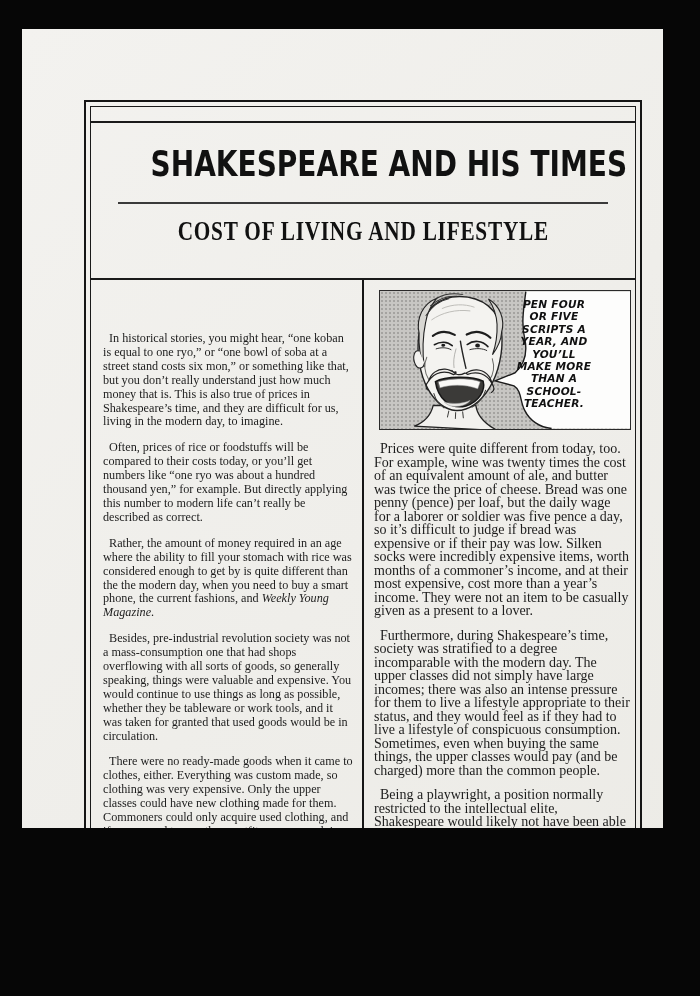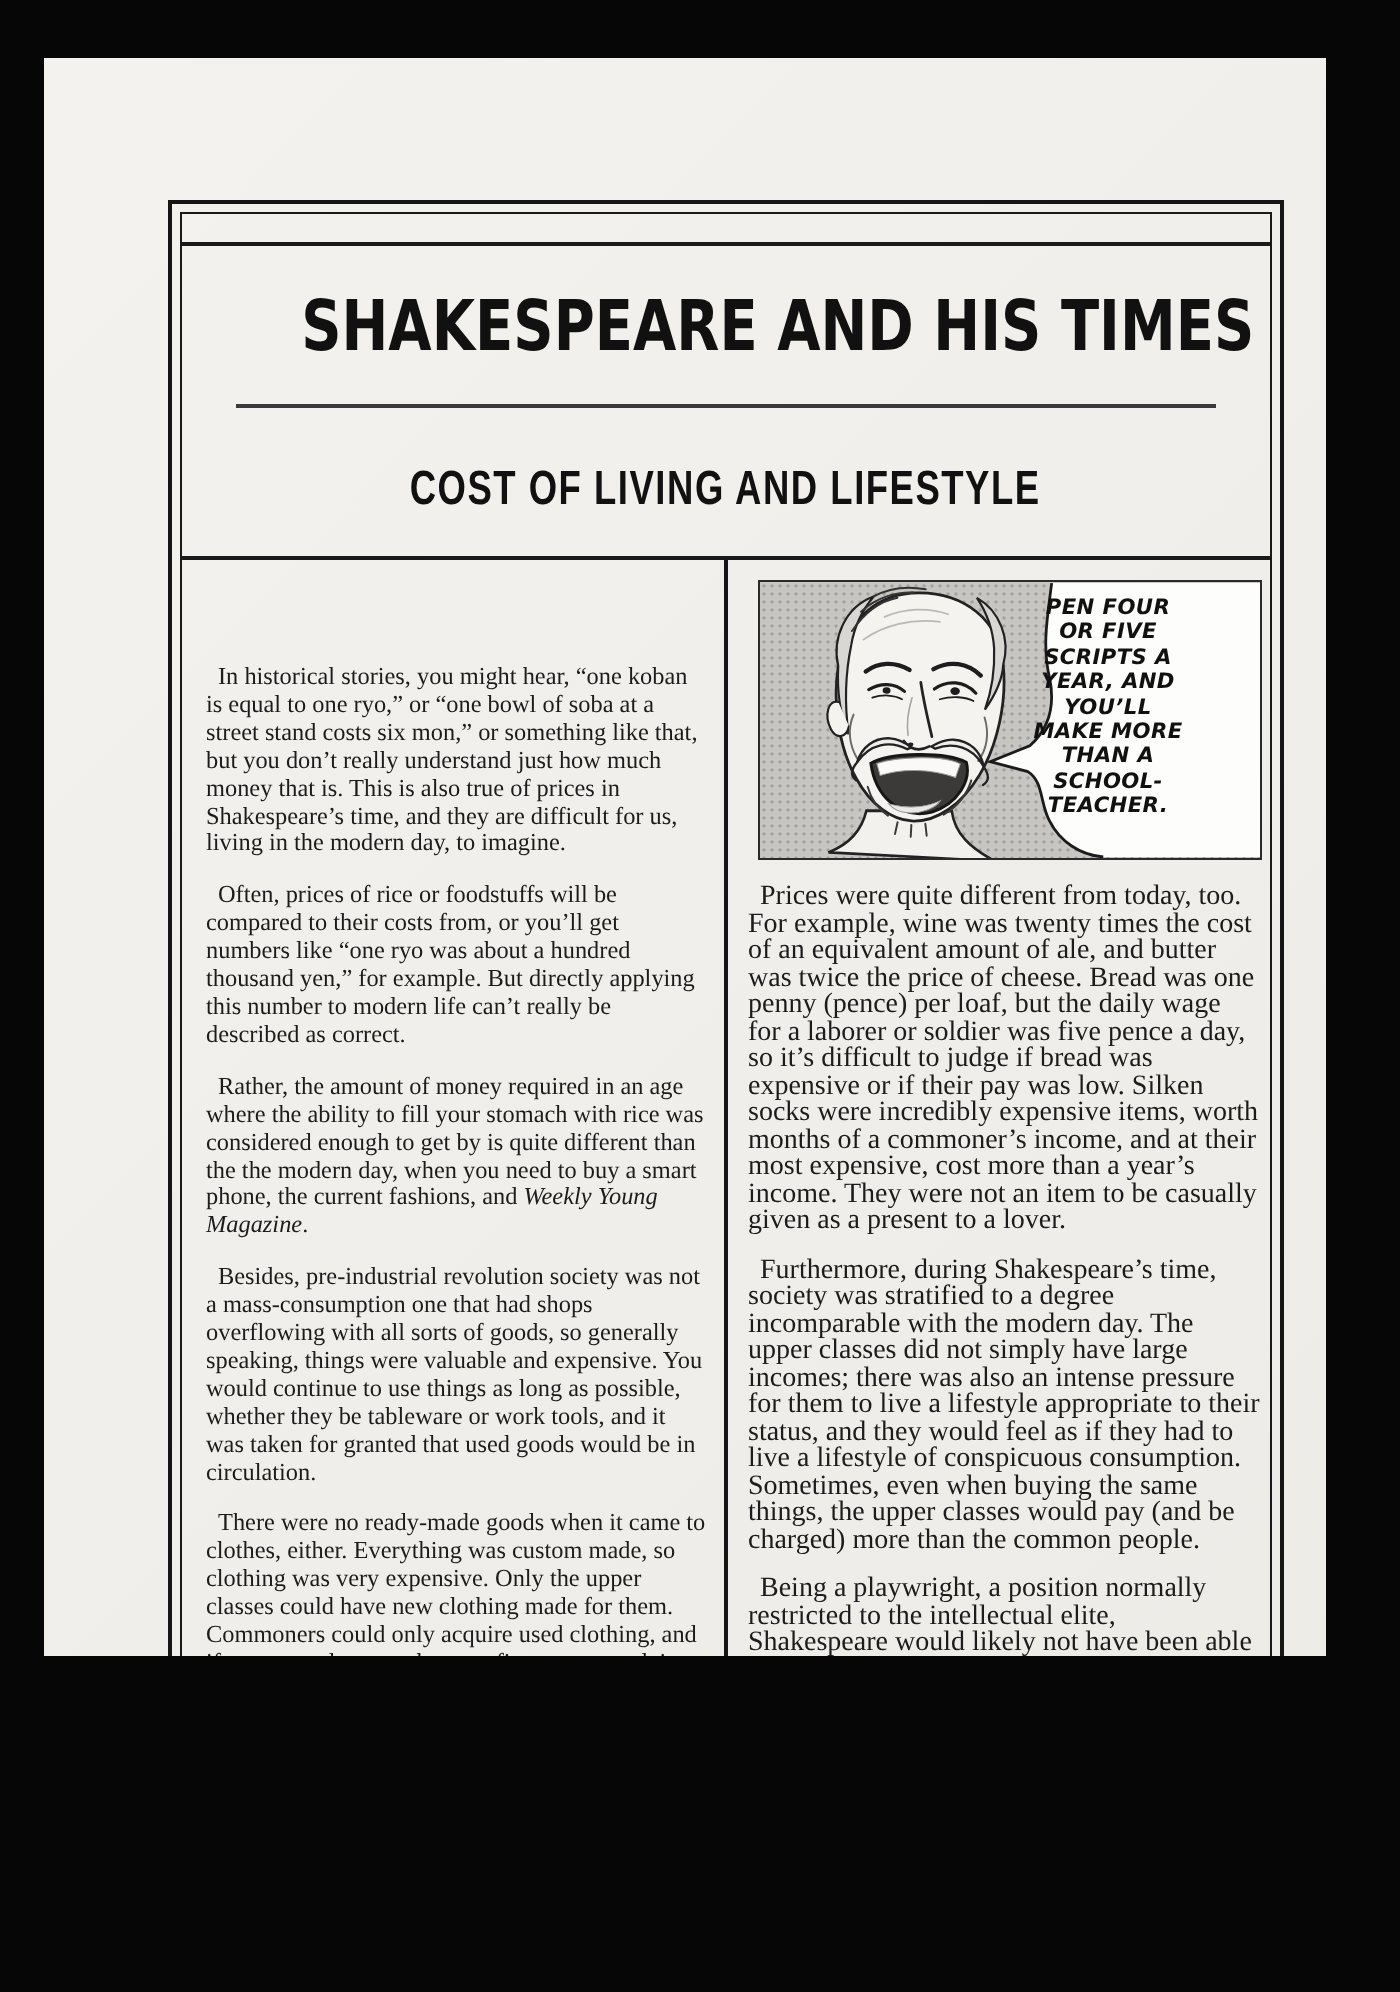--- a/index.html
+++ b/index.html
@@ -11,22 +11,22 @@
   .rule{position:absolute;background:#1a1a1a;}
   .rule-top{left:69px;top:92px;width:544px;height:1.5px;}
   .rule-mid{left:69px;top:249px;width:544px;height:2px;}
   .col-divider{position:absolute;left:340px;top:251px;width:2px;height:657px;background:#151515;}
 
   .title-area{position:absolute;left:69px;top:94px;width:544px;height:155px;text-align:center;color:#111;}
   .title{margin:0;padding-top:18px;font-family:"DejaVu Sans","Liberation Sans",sans-serif;
          font-weight:bold;font-size:35px;line-height:46px;letter-spacing:0px;}
   .title span{display:inline-block;transform:scaleX(0.80);transform-origin:center;white-space:nowrap;}
   .title-rule{width:490px;height:2px;background:#3a3a3a;margin:15px auto 0 auto;}
-  .subtitle{margin:0;padding-top:28px;font-family:Liberation Sans, sans-serif;
-            font-weight:bold;font-size:24px;line-height:26px;}
+  .subtitle{margin:0;padding-top:14px;font-family:Liberation Serif, serif;
+            font-weight:bold;font-size:28px;line-height:26px;}
   .subtitle span{display:inline-block;transform:scaleX(0.76);transform-origin:center;white-space:nowrap;letter-spacing:1px;}
 
   .col{position:absolute;top:251px;height:658px;color:#1c1c1c;box-sizing:border-box;}
   .col-left{left:69px;width:271px;padding:16px 8px 0 12px;margin-top:36px;}
   .col-right{left:342px;width:271px;padding:10px 5px 0 10px;}
   .para{margin:0 0 12px 0;text-indent:6px;font-size:12.2px;line-height:13.9px;text-align:left;}
   .col-right .para{font-size:14px;line-height:13.5px;margin-bottom:11px;}
 
   .panel{position:relative;margin:0 0 12px 5px;width:250px;height:138px;border:1.2px solid #2a2a2a;
          background-color:#c7c6c3;
@@ -52,21 +52,21 @@
       <h1 class="title"><span>SHAKESPEARE AND HIS TIMES</span></h1>
       <div class="title-rule"></div>
       <h2 class="subtitle"><span>COST OF LIVING AND LIFESTYLE</span></h2>
     </div>
 
     <div class="rule rule-mid"></div>
     <div class="col-divider"></div>
 
     <div class="col col-left">
         <p class="para"><span>In historical stories, you might hear, “one koban is equal to one ryo,” or “one bowl of soba at a street stand costs six mon,” or something like that, but you don’t really understand just how much money that is. This is also true of prices in Shakespeare’s time, and they are difficult for us, living in the modern day, to imagine.</span></p>
-        <p class="para"><span>Often, prices of rice or foodstuffs will be compared to their costs from, or you’ll get numbers like “one ryo was about a hundred thousand yen,” for example. But directly applying this number to modern life can’t really be described as correct.</span></p>
+        <p class="para"><span>Often, prices of rice or foodstuffs will be compared to their costs today, or you’ll get numbers like “one ryo was about a hundred thousand yen,” for example. But directly applying this number to modern life can’t really be described as correct.</span></p>
         <p class="para"><span>Rather, the amount of money required in an age where the ability to fill your stomach with rice was considered enough to get by is quite different than the the modern day, when you need to buy a smart phone, the current fashions, and </span><span style="font-style: italic;">Weekly Young Magazine</span><span>.</span></p>
         <p class="para"><span>Besides, pre-industrial revolution society was not a mass-consumption one that had shops overflowing with all sorts of goods, so generally speaking, things were valuable and expensive. You would continue to use things as long as possible, whether they be tableware or work tools, and it was taken for granted that used goods would be in circulation.</span></p>
         <p class="para"><span>There were no ready-made goods when it came to clothes, either. Everything was custom made, so clothing was very expensive. Only the upper classes could have new clothing made for them. Commoners could only acquire used clothing, and if you owned two or three outfits, you were doing fantastic.</span></p>
       </div>
 
     <div class="col col-right">
       <div class="panel">
         <svg viewBox="0 0 252 138" aria-hidden="true">
 
           <path d="M147,0 C145,16 142,32 146,48 C149,63 145,74 136,82 L116,90 L135,95 C143,100 141,111 146,120 C151,130 161,137 173,138 L252,138 L252,0 Z" fill="#fdfdfc"></path>

